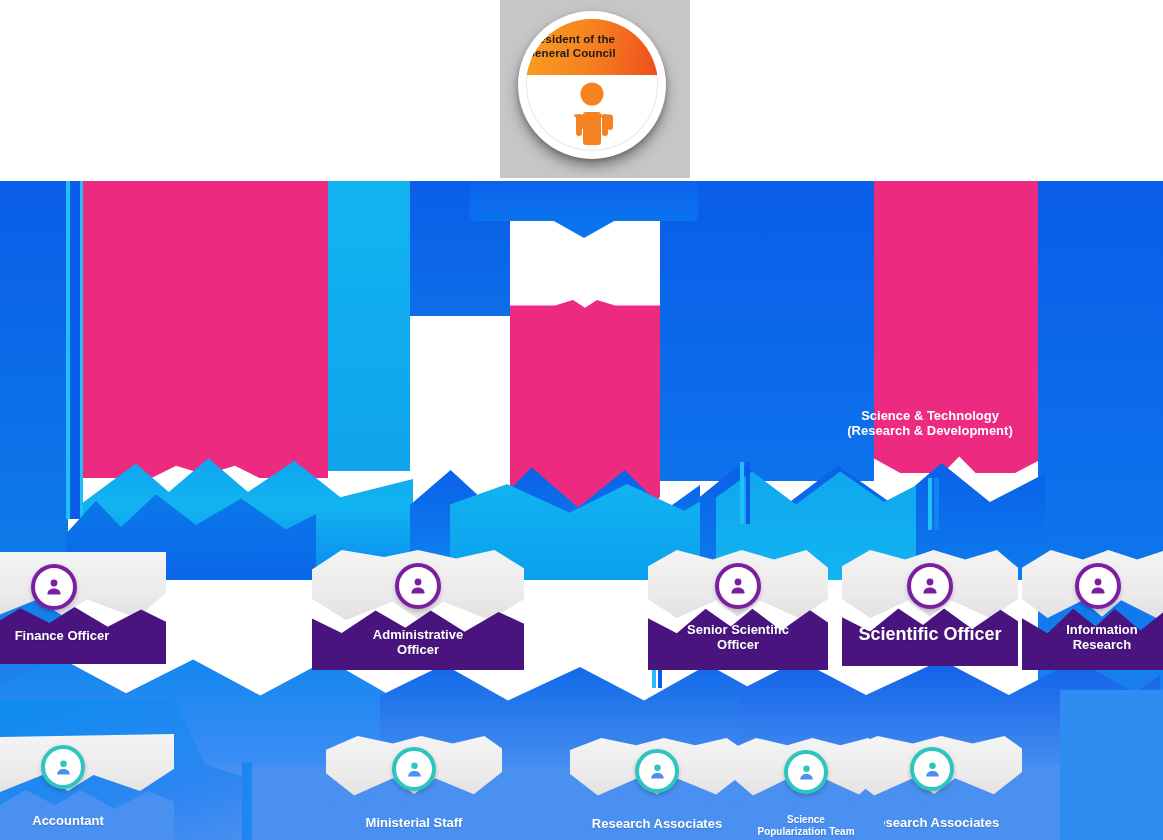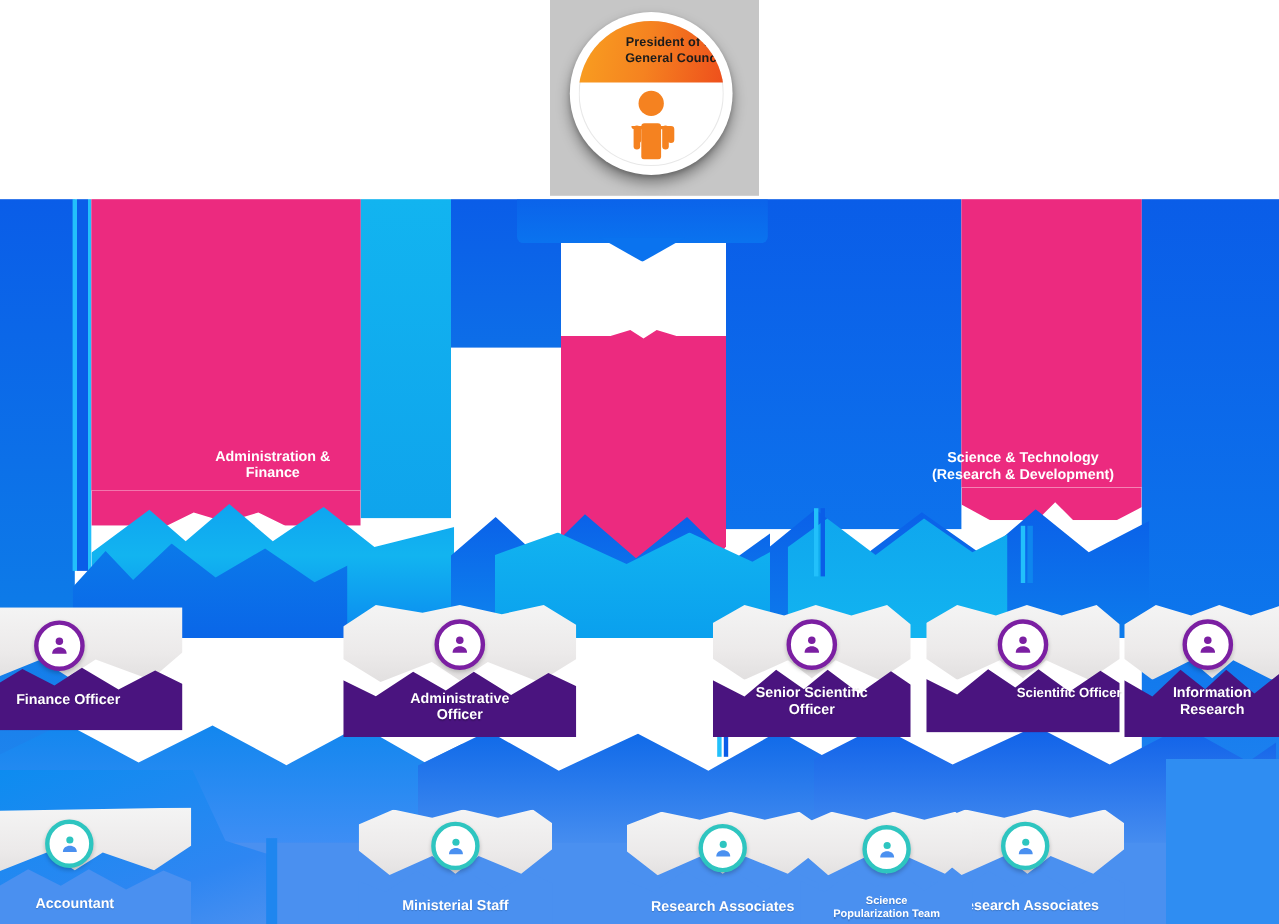--- a/index.html
+++ b/index.html
@@ -32,21 +32,21 @@
     z-index:63;
   }
   .pres-inner{
     position:absolute;left:8px;top:8px;width:132px;height:132px;
     border-radius:50%;background:#ffffff;overflow:hidden;
     box-shadow:inset 0 0 0 1px #e8e8e8;
   }
   .pres-cap{
     position:absolute;left:0;top:0;width:132px;height:56px;
     background:linear-gradient(100deg,#f9a020 0%,#f58220 48%,#ee4f1c 100%);
-    display:flex;align-items:center;justify-content:flex-end;
+    display:flex;align-items:center;justify-content:flex-start;
     border-radius:66px 66px 0 0;
   }
   .pres-cap-txt{
     color:#1b1b1b;font-size:11.5px;font-weight:bold;line-height:1.18;
     text-align:center;letter-spacing:.1px;
   }
   .pres-person{
     position:absolute;left:0;top:58px;width:132px;height:74px;
     display:flex;align-items:flex-start;justify-content:center;padding-top:4px;
   }
@@ -165,24 +165,20 @@
   <div class="conn" style="left:242px;top:762px;width:10px;height:78px;background:#1f86ef;"></div>
   <div class="conn" style="left:1060px;top:690px;width:103px;height:150px;background:#2f8df2;"></div>
 
   <div class="conn" style="left:470px;top:181px;width:228px;height:40px;
               background:linear-gradient(180deg,#0b63ea 0%,#0a73ef 100%);
               border-radius:0 0 6px 6px;z-index:7;"></div>
   <div class="conn" style="left:545px;top:216px;width:78px;height:22px;
               background:#0a73ef;clip-path:polygon(0 0,100% 0,50% 100%);z-index:7;"></div>
 
 
-  <div class="lbl" style="position:absolute;left:148px;top:407px;width:200px;font-size:13px;z-index:12;">
-    <span>Administration &amp;</span><br>
-    <span>Finance</span>
-  </div>
 
 
   <div class="lbl" style="position:absolute;left:830px;top:408px;width:200px;font-size:13px;z-index:12;">
     <span>Science &amp; Technology</span>
     <span class="sub">(Research &amp; Development)</span>
   </div>
 
   <div class="card" style="left:-42px;top:552px;width:208px;height:112px;z-index:14;">
     <div class="head" style="height:66px;clip-path:polygon(0 0,100% 0,100% 62%,86% 100%,62% 72%,50% 96%,38% 72%,16% 100%,0 64%);"></div>
     <div class="body" style="top:50px;height:62px;background:#4a147f;
@@ -233,21 +229,21 @@
   <div class="card" style="left:842px;top:550px;width:176px;height:116px;z-index:14;">
     <div class="head" style="height:68px;clip-path:polygon(0 24%,16% 0,36% 14%,52% 0,70% 14%,88% 0,100% 26%,100% 72%,84% 100%,62% 74%,50% 98%,38% 74%,16% 100%,0 72%);"></div>
     <div class="body" style="top:52px;height:64px;background:#4a147f;
                 clip-path:polygon(0 24%,16% 46%,32% 10%,46% 36%,58% 10%,74% 42%,90% 12%,100% 30%,100% 100%,0 100%);"></div>
     <div class="avatar" style="left:65px;top:13px;width:46px;height:46px;border:4px solid #7b1fa2;">
       <svg width="24" height="24" viewBox="0 0 24 24" aria-hidden="true">
         <circle cx="12" cy="8" r="3.4" fill="#7b1fa2"></circle>
         <path d="M5.4 19.4c0-3.8 3-5.9 6.6-5.9s6.6 2.1 6.6 5.9z" fill="#7b1fa2"></path>
       </svg>
     </div>
-    <div class="title" style="top:74px;font-size:12px;padding-left:42px;">
+    <div class="title" style="top:74px;font-size:18px;">
       <span>Scientific Officer</span>
     </div>
   </div>
 
   <div class="card" style="left:1022px;top:550px;width:160px;height:120px;z-index:14;">
     <div class="head" style="height:68px;clip-path:polygon(0 26%,18% 0,38% 14%,54% 0,72% 14%,90% 0,100% 24%,100% 72%,84% 100%,62% 74%,50% 98%,38% 74%,16% 100%,0 72%);"></div>
     <div class="body" style="top:52px;height:68px;background:#4a147f;
                 clip-path:polygon(0 24%,16% 46%,32% 10%,46% 36%,58% 10%,74% 42%,90% 12%,100% 30%,100% 100%,0 100%);"></div>
     <div class="avatar" style="left:53px;top:13px;width:46px;height:46px;border:4px solid #7b1fa2;">
       <svg width="24" height="24" viewBox="0 0 24 24" aria-hidden="true">

